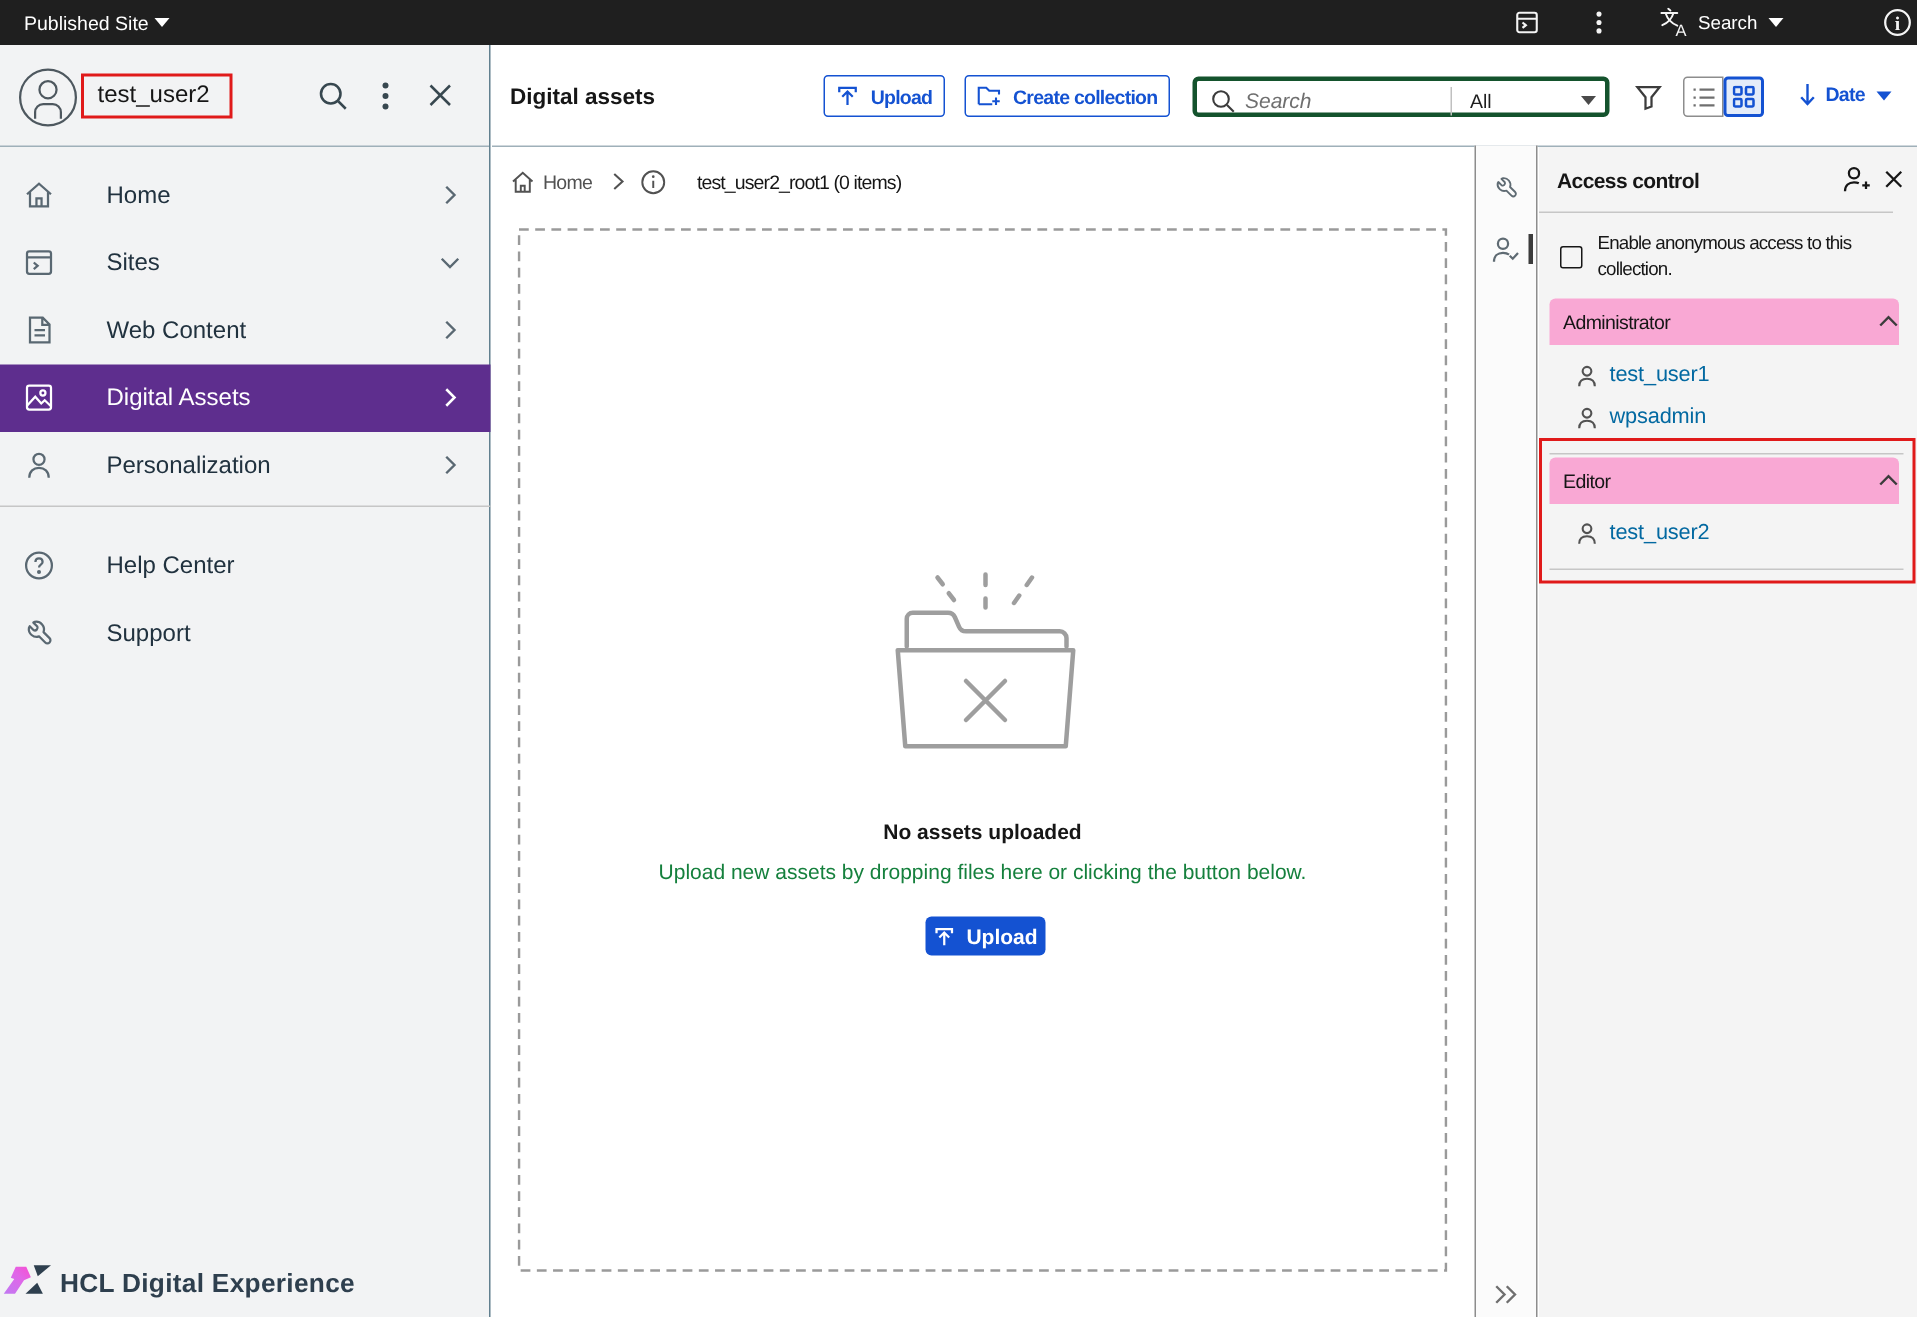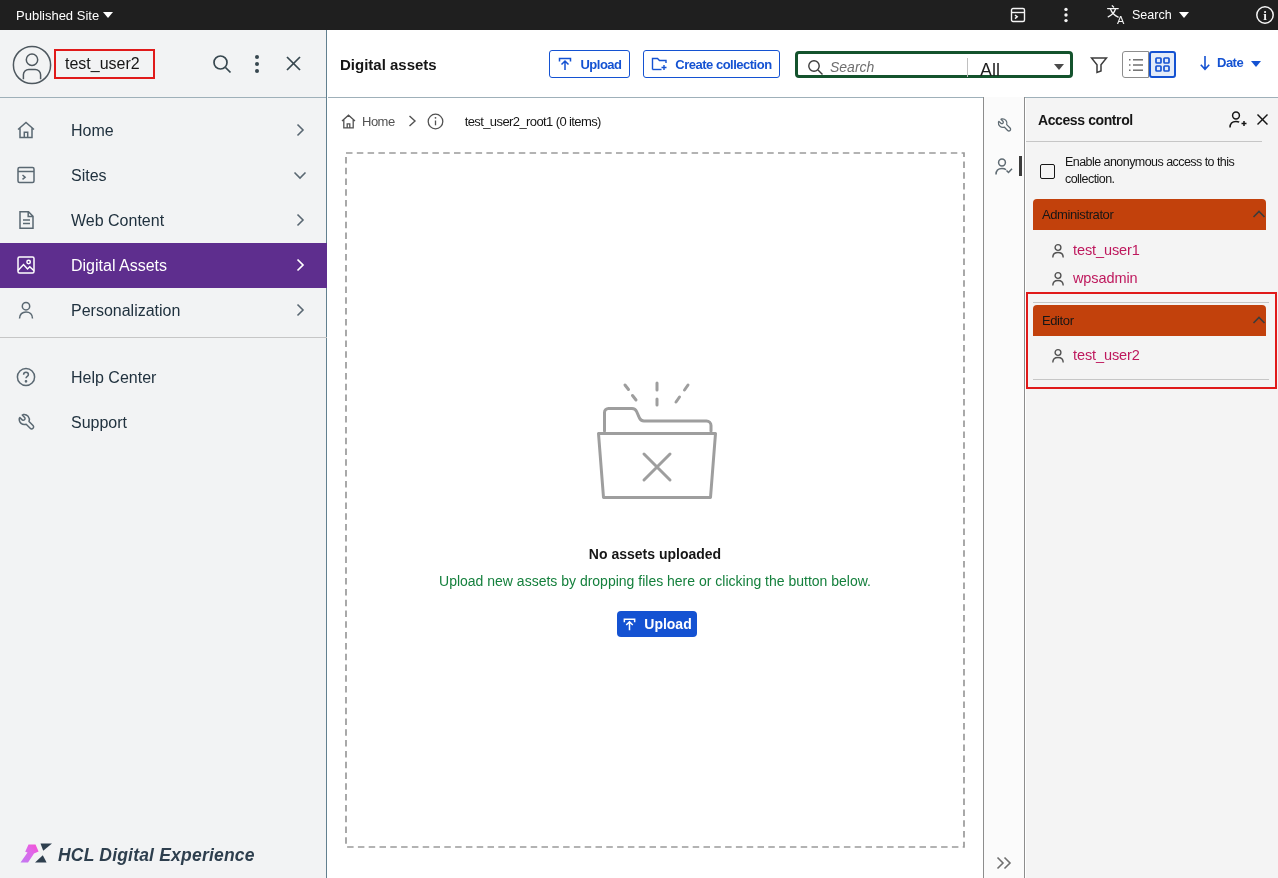--- a/index.html
+++ b/index.html
@@ -11,30 +11,30 @@
 #topbar .caret { display:inline-block; width:0; height:0; border-left:5px solid transparent; border-right:5px solid transparent; border-top:6px solid #fff; vertical-align:middle; }
 
 #sidebar { position:absolute; left:0; top:30px; width:327px; height:848px; background:#f2f3f4; border-right:1px solid #62808f; }
 #sidehead { position:absolute; left:0; top:0; width:326px; height:68px; border-bottom:1px solid #9fb0b9; }
 #redname { position:absolute; left:54px; top:19px; width:101px; height:30px; border:2.5px solid #e01a1a; display:flex; align-items:center; padding-left:9px; font-size:16px; color:#161616; }
 .menuitem { position:absolute; left:0; width:327px; height:45px; display:flex; align-items:center; color:#21323f; font-size:16px; }
 .menuitem .mi-ico { position:absolute; left:15px; top:11px; width:22px; height:22px; }
 .menuitem .mi-label { position:absolute; left:71px; }
 .menuitem .mi-chev { position:absolute; left:292px; top:14px; width:16px; height:16px; }
 .menuitem.sel { background:#5e2e8e; color:#fff; }
-#sidefoot { position:absolute; left:20px; top:812px; width:300px; height:26px;font-style:italic; }
+#sidefoot { position:absolute; left:2px; top:812px; width:300px; height:26px; }
 
 #main { position:absolute; left:328px; top:30px; width:950px; height:848px; background:#fff; }
 #mainhead { position:absolute; left:0; top:0; width:950px; height:68px; border-bottom:1px solid #9fb0b9; background:#fff; }
 #mh-title { position:absolute; left:12px; top:26px; font-size:15px; font-weight:bold; color:#161616; }
 .btn-o { position:absolute; top:20px; height:28px; border:1px solid #1452d2; border-radius:3px; background:#fff; color:#1452d2; font-weight:bold; font-size:13px; letter-spacing:-0.5px; display:flex; align-items:center; justify-content:center; gap:7px; white-space:nowrap; }
 #searchbox { position:absolute; left:467px; top:21px; width:278px; height:27px; border:3px solid #14532d; border-radius:4px; background:#fff; }
 #searchbox .ph { position:absolute; left:32px; top:5px; font-style:italic; color:#6f6f6f; font-size:14px; }
 #searchbox .sep { position:absolute; left:169px; top:4px; width:1px; height:19px; background:#c0c0c0; }
-#searchbox .all { position:absolute; left:182px; top:6px; color:#1f1f1f; font-size:18px; }
+#searchbox .all { position:absolute; left:182px; top:6px; color:#1f1f1f; font-size:13px; }
 #searchbox .dcaret { position:absolute; left:256px; top:10px; width:0; height:0; border-left:5.5px solid transparent; border-right:5.5px solid transparent; border-top:6.5px solid #4a4a4a; }
 #viewtoggle { position:absolute; left:794px; top:21px; width:54px; height:27px; }
 #vt-list { position:absolute; left:0; top:0; width:27px; height:27px; border:1px solid #8d8d8d; border-radius:3px 0 0 3px; background:#fff; }
 #vt-grid { position:absolute; left:27px; top:0; width:27px; height:27px; border:2px solid #1452d2; border-radius:3px; background:#e4ecf9; }
 #datewrap { position:absolute; left:870px; top:24px; width:80px; height:20px; color:#1452d2; font-weight:bold; font-size:14.5px; }
 
 #crumbs { position:absolute; left:0; top:68px; width:655px; height:46px; background:#fff; display:flex; align-items:center; }
 #crumbs .t1 { color:#525252; font-size:13px; letter-spacing:-0.5px; }
 #crumbs .t2 { color:#161616; font-size:13px; letter-spacing:-0.6px; }
 
@@ -44,24 +44,24 @@
 #dz-sub { position:absolute; left:0; top:421px; width:620px; text-align:center; font-size:14px; color:#15803d; }
 #dz-btn { position:absolute; left:272px; top:459px; width:80px; height:26px; background:#1452d2; border-radius:4px; color:#fff; font-weight:bold; font-size:14px; display:flex; align-items:center; justify-content:center; gap:7px; }
 
 #rail { position:absolute; left:983px; top:97px; width:42px; height:781px; background:#fbfbfb; border-left:1px solid #8d8d8d; border-right:1px solid #8d8d8d; }
 #panel { position:absolute; left:1026px; top:98px; width:252px; height:780px; background:#f4f4f4; }
 #p-head { position:absolute; left:0; top:0; width:236px; height:44px; border-bottom:1px solid #c6c6c6; }
 #p-title { position:absolute; left:12px; top:14px; font-size:14px; letter-spacing:-0.4px; font-weight:bold; color:#161616; }
 #chkrow { position:absolute; left:12px; top:56px; width:230px; }
 #chkbox { position:absolute; left:2px; top:10px; width:15px; height:15px; border:1.5px solid #161616; border-radius:2px; background:#f4f4f4; }
 #chklabel { position:absolute; left:27px; top:0; width:200px; font-size:12.5px; letter-spacing:-0.55px; color:#161616; line-height:17px; }
-.accband { position:absolute; left:7px; width:233px; height:31px; background:#c2410c; border-radius:4px 4px 0 0; display:flex; align-items:center; }
+.accband { position:absolute; left:7px; width:233px; height:31px; background:#f9a8d4; border-radius:4px 4px 0 0; display:flex; align-items:center; }
 .accband .at { margin-left:9px; font-size:13px; letter-spacing:-0.4px; color:#161616; }
 .userrow { position:absolute; left:0; width:252px; height:28px; }
-.userrow .ut { position:absolute; left:47px; top:4px; font-size:14.5px; letter-spacing:-0.1px; color:#be185d; }
+.userrow .ut { position:absolute; left:47px; top:4px; font-size:14.5px; letter-spacing:-0.1px; color:#0369a1; }
 .pdivider { position:absolute; left:7px; width:236px; height:1px; background:#c6c6c6; }
 #redbox2 { position:absolute; left:1026px; top:292px; width:251px; height:97px; border:2.5px solid #e01a1a; }
 </style>
 </head>
 <body>
 
 <div id="topbar">
   <span class="pub">Published Site</span>
   <span class="caret" style="position:absolute;left:103px;top:12px;"></span>
 

